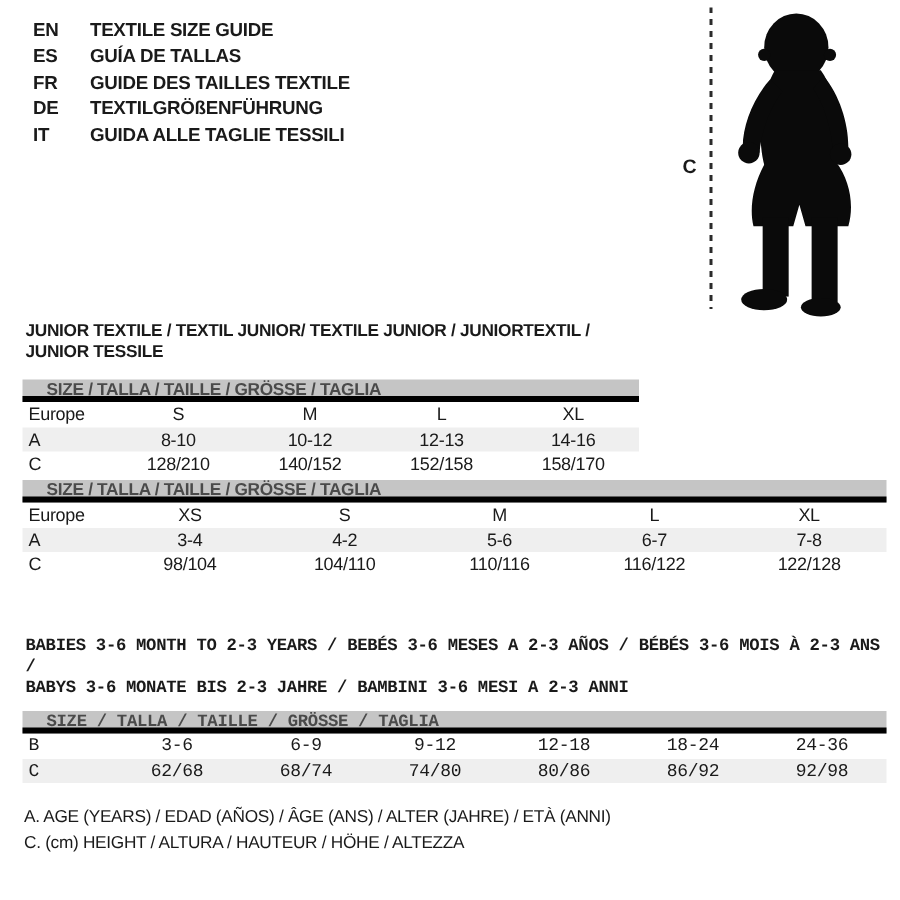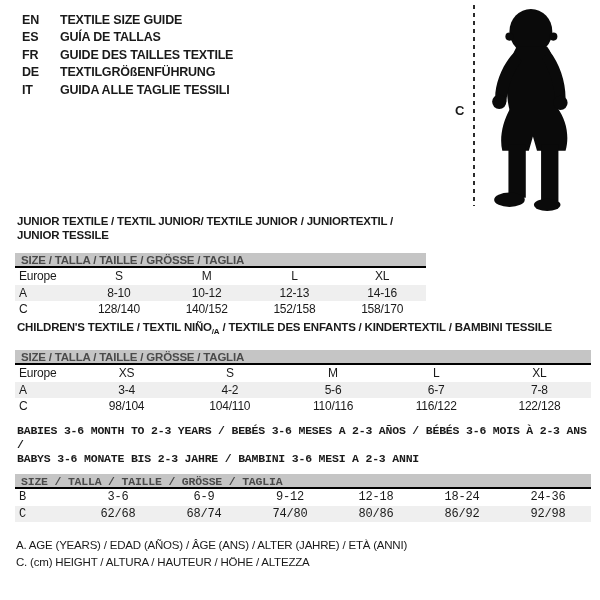--- a/index.html
+++ b/index.html
@@ -18,22 +18,22 @@
   .marker { position:absolute; left:3px; top:98px; font-weight:bold; font-size:13px; }
   .dash { position:absolute; left:21px; top:0; width:2px; height:201px;
           background:repeating-linear-gradient(to bottom,#2b2b2b 0 4px,transparent 4px 8px); }
   .figure svg { position:absolute; left:34px; top:2px; }
 
   
   .tbl { position:absolute; left:15px; }
   .tbl-title { font-weight:bold; font-size:11.5px; line-height:14px; margin-bottom:11px; padding-left:2px; }
   .t3 .tbl-title { margin-bottom:8px; }
   .tbl-header { background:#c5c5c5; color:#4a4a4a; font-weight:bold; font-size:11.5px;
-                height:15px; line-height:15px; padding-left:6px;
-                border-bottom:2px solid #000000; }
+                height:15px; line-height:15px; padding-left:16px;
+                border-bottom:4px solid #000000; }
   .trow { display:flex; height:16.5px; line-height:16.5px; font-size:12px;align-items:center; }
   .trow.alt { background:#efefef; }
   .tlabel { width:60px; padding-left:4px; }
   .tval { flex:1; text-align:center; }
   .t1 { top:214px; width:411px; }
   .t2 { top:320px; width:576px; }
   .t3 { top:424px; width:576px;font-family:Liberation Mono, monospace; }
   .sub { font-size:8px; vertical-align:sub; }
 
   
@@ -102,29 +102,28 @@
     </div>
     <div class="trow alt">
       <span class="tlabel">A</span>
       <span class="tval">8-10</span>
       <span class="tval">10-12</span>
       <span class="tval">12-13</span>
       <span class="tval">14-16</span>
     </div>
     <div class="trow">
       <span class="tlabel">C</span>
-      <span class="tval">128/140</span>
+      <span class="tval">128/210</span>
       <span class="tval">140/152</span>
       <span class="tval">152/158</span>
       <span class="tval">158/170</span>
     </div>
   </section>
 
   <section class="tbl t2">
-    <div class="tbl-title"><span>CHILDREN'S TEXTILE / TEXTIL NIÑO</span><span class="sub">/A</span><span> / TEXTILE DES ENFANTS / KINDERTEXTIL / BAMBINI TESSILE</span></div>
     <div class="tbl-header">SIZE / TALLA / TAILLE / GRÖSSE / TAGLIA</div>
     <div class="trow">
       <span class="tlabel">Europe</span>
       <span class="tval">XS</span>
       <span class="tval">S</span>
       <span class="tval">M</span>
       <span class="tval">L</span>
       <span class="tval">XL</span>
     </div>
     <div class="trow alt">

